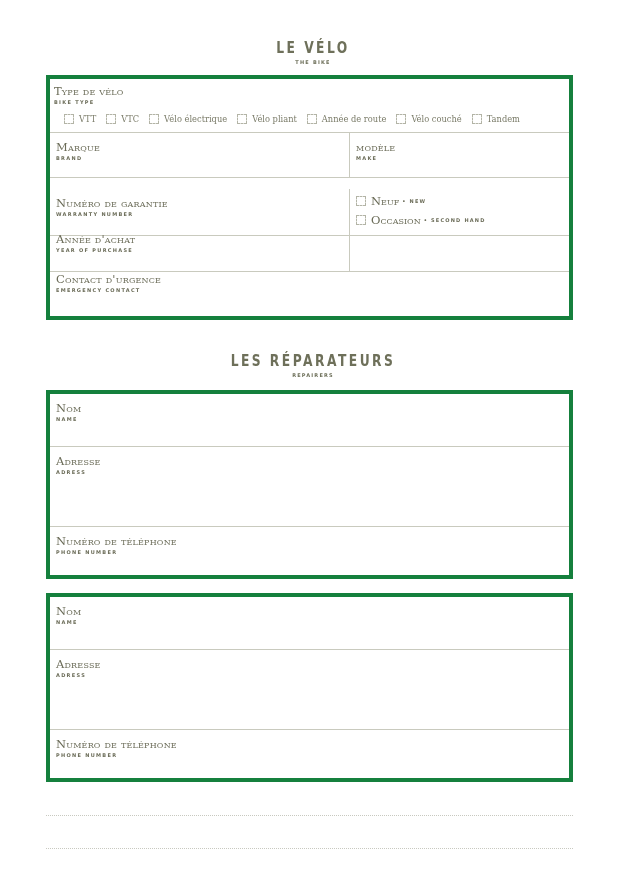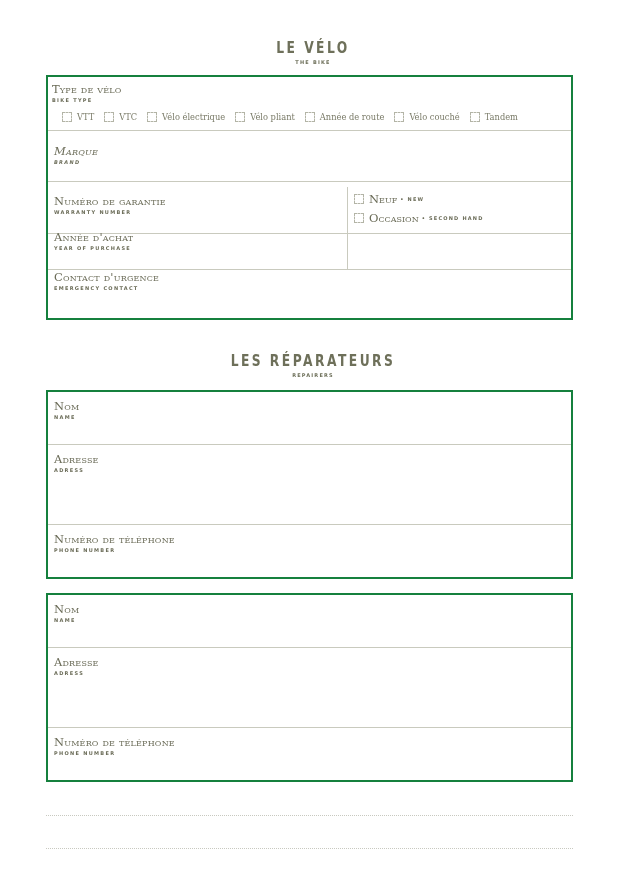--- a/index.html
+++ b/index.html
@@ -13,21 +13,21 @@
     transform: scaleX(0.82); transform-origin: center;
   }
   .section-sub {
     position: absolute; left: 0; width: 626px; text-align: center;
     font-family: "DejaVu Sans", sans-serif; font-weight: bold;
     font-size: 5px; letter-spacing: 1.2px; color: #6e705a;
   }
 
   .box {
     position: absolute; left: 46px; width: 527px;
-    border: 2px solid #15803d;
+    border: 4px solid #15803d;
   }
   .row { position: absolute; left: 0; right: 0; border-bottom: 1px solid #c9cabe; }
   .row.last { border-bottom: none; }
   .cell { position: absolute; top: 0; bottom: 0; }
   .cell.right { border-left: 1px solid #c9cabe; }
 
   .label {
     position: absolute; left: 6px; top: 7px;
     font-family: "DejaVu Serif", serif; font-size: 11.5px;
     font-variant: small-caps; color: #6b6c58; letter-spacing: 0.2px;
@@ -101,24 +101,28 @@
           <span class="box-ico"></span>
           <span class="chk-text">Vélo couché</span>
         </label>
       <label class="chk">
           <span class="box-ico"></span>
           <span class="chk-text">Tandem</span>
         </label>
     </div>
   </div>
 
-  <div class="row" style="top:60px; height:45px;font-style:italic;">
+  <div class="row" style="top:54px; height:45px;">
     <div class="cell" style="left:0; width:299px;">
       <div class="label">Marque</div>
       <div class="sublabel">Brand</div>
+    </div>
+    <div class="cell right" style="left:299px; right:0;">
+      <div class="label">modèle</div>
+      <div class="sublabel">Make</div>
     </div>
   </div>
 
   <div class="row" style="top:99px; height:47px;margin-top:11px;">
     <div class="cell" style="left:0; width:299px;">
       <div class="label">Numéro de garantie</div>
       <div class="sublabel">Warranty number</div>
     </div>
     <div class="cell right" style="left:299px; right:0;">
       <label class="cond" style="top:5px;">

